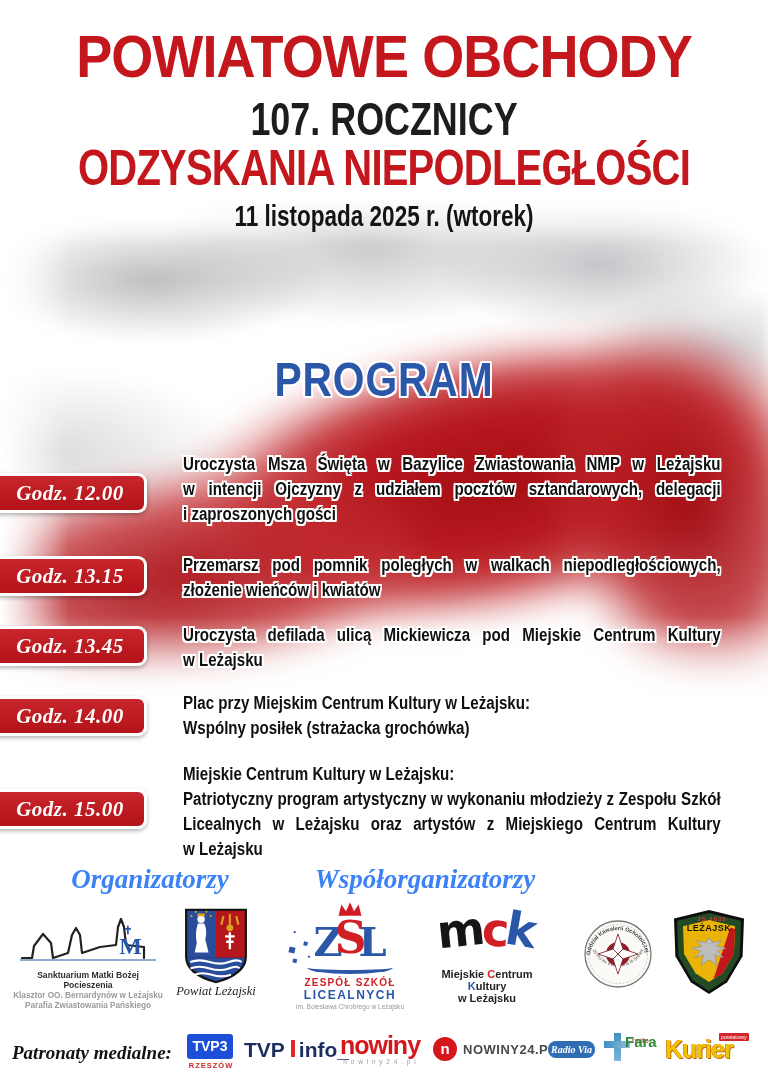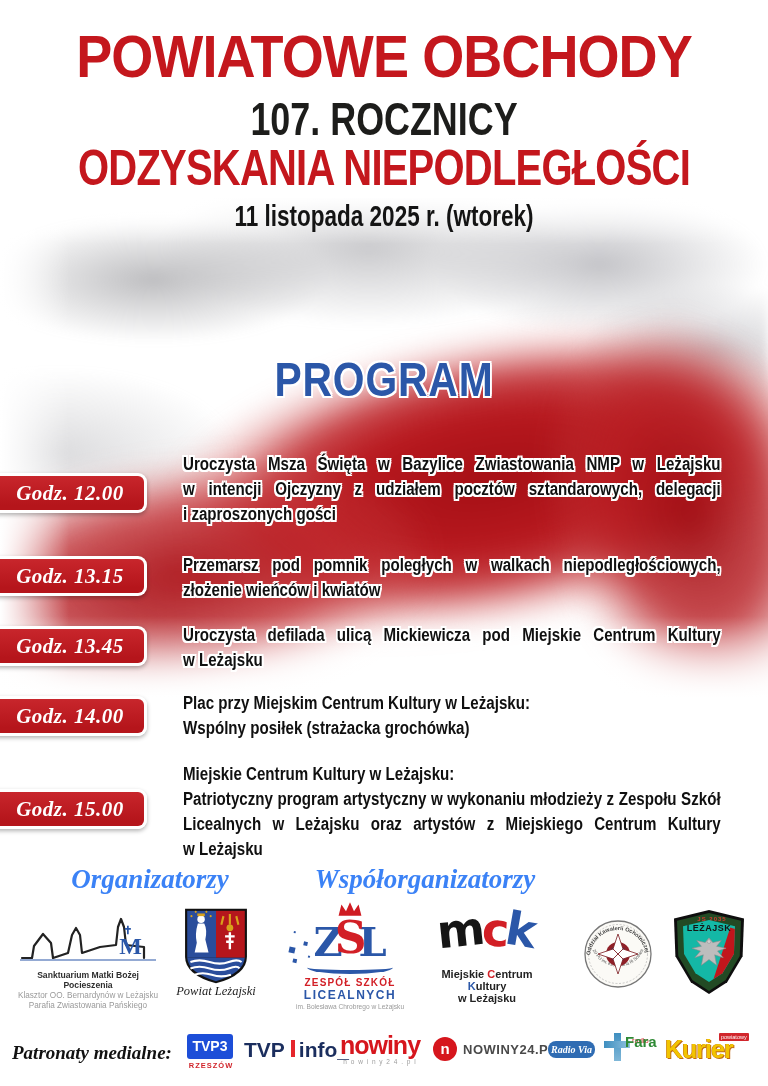--- a/index.html
+++ b/index.html
@@ -54,21 +54,21 @@
   .sec{position:absolute;top:864px;font:600 italic 27px "Liberation Serif",serif;color:#3b82f6;text-align:center;}
   .sec-org{left:30px;width:240px;}
   .sec-co{left:300px;width:250px;}
   .sec-par{left:575px;width:170px;}
 
   
   .sanct{position:absolute;left:12px;top:906px;width:152px;text-align:center;}
   .sanct .mono{position:absolute;right:22px;top:28px;font:bold 24px "Liberation Serif",serif;color:#2b57a8;line-height:1;}
   .sanct .mono .cross{position:absolute;left:4px;top:-9px;font-size:11px;color:#2b57a8;}
   .s-l1{font-size:8.6px;font-weight:bold;color:#2e2e2e;margin-top:2px;}
-  .s-l2,.s-l3{font-size:8.2px;color:#9a9a9a;margin-top:1px;}
+  .s-l2,.s-l3{font-size:8.2px;color:#9a9a9a;margin-top:1px;font-weight:bold;}
 
   
   .powiat{position:absolute;left:184px;top:907px;width:64px;}
   .powiat-cap{position:absolute;left:150px;top:984px;width:132px;text-align:center;
     font:italic 12.5px "Liberation Serif",serif;color:#1c1c1c;}
 
   
   .zsl{position:absolute;left:291px;top:901px;width:118px;text-align:center;}
   .zsl-letters{position:relative;height:52px;margin-top:-2px;}
   .zsl-letters .lz{font:bold 40px "DejaVu Serif",serif;color:#2b57a8;}
@@ -92,21 +92,21 @@
   .mck-c::first-letter{color:#d21f26;}
   .mck-k::first-letter{color:#2b57a8;}
   .mck-sub{font-size:11px;font-weight:bold;color:#222;}
 
   
   .seal{position:absolute;left:582px;top:916px;}
   .badge{position:absolute;left:674px;top:910px;width:70px;height:84px;}
   .bshape{position:absolute;clip-path:polygon(0% 10%,50% 0%,100% 10%,98% 55%,76% 86%,50% 100%,24% 86%,2% 55%);}
   .b-outer{left:0;top:0;width:70px;height:84px;background:#0e0e0e;}
   .b-green{left:3px;top:3px;width:64px;height:78px;background:#224a24;}
-  .b-white{left:9px;top:10px;width:52px;height:62px;background:#14b8a6;overflow:hidden;}
+  .b-white{left:9px;top:10px;width:52px;height:62px;background:#eab308;overflow:hidden;}
   .b-slash{position:absolute;right:2px;top:8px;width:12px;height:58px;background:#c1161c;transform:rotate(18deg);}
   .b-top{position:absolute;left:0;top:3px;width:70px;text-align:center;font-size:6px;font-weight:bold;color:#d33a30;letter-spacing:1px;}
   .b-name{position:absolute;left:0;top:3px;width:52px;text-align:center;font-size:9px;font-weight:bold;color:#141414;letter-spacing:.5px;}
   .b-eagle{position:absolute;left:7px;top:15px;}
 
   
   .media-label{position:absolute;left:12px;top:1042px;font:bold italic 19px "Liberation Serif",serif;color:#111;}
   .tvp3{position:absolute;left:187px;top:1034px;width:48px;text-align:center;}
   .tvp3-box{width:46px;height:25px;background:#1d4ed8;border-radius:3px;color:#fff;font-weight:bold;font-size:14px;line-height:25px;}
   .tvp3-city{font-size:7.5px;font-weight:bold;color:#d1262c;letter-spacing:1px;margin-top:2px;}

